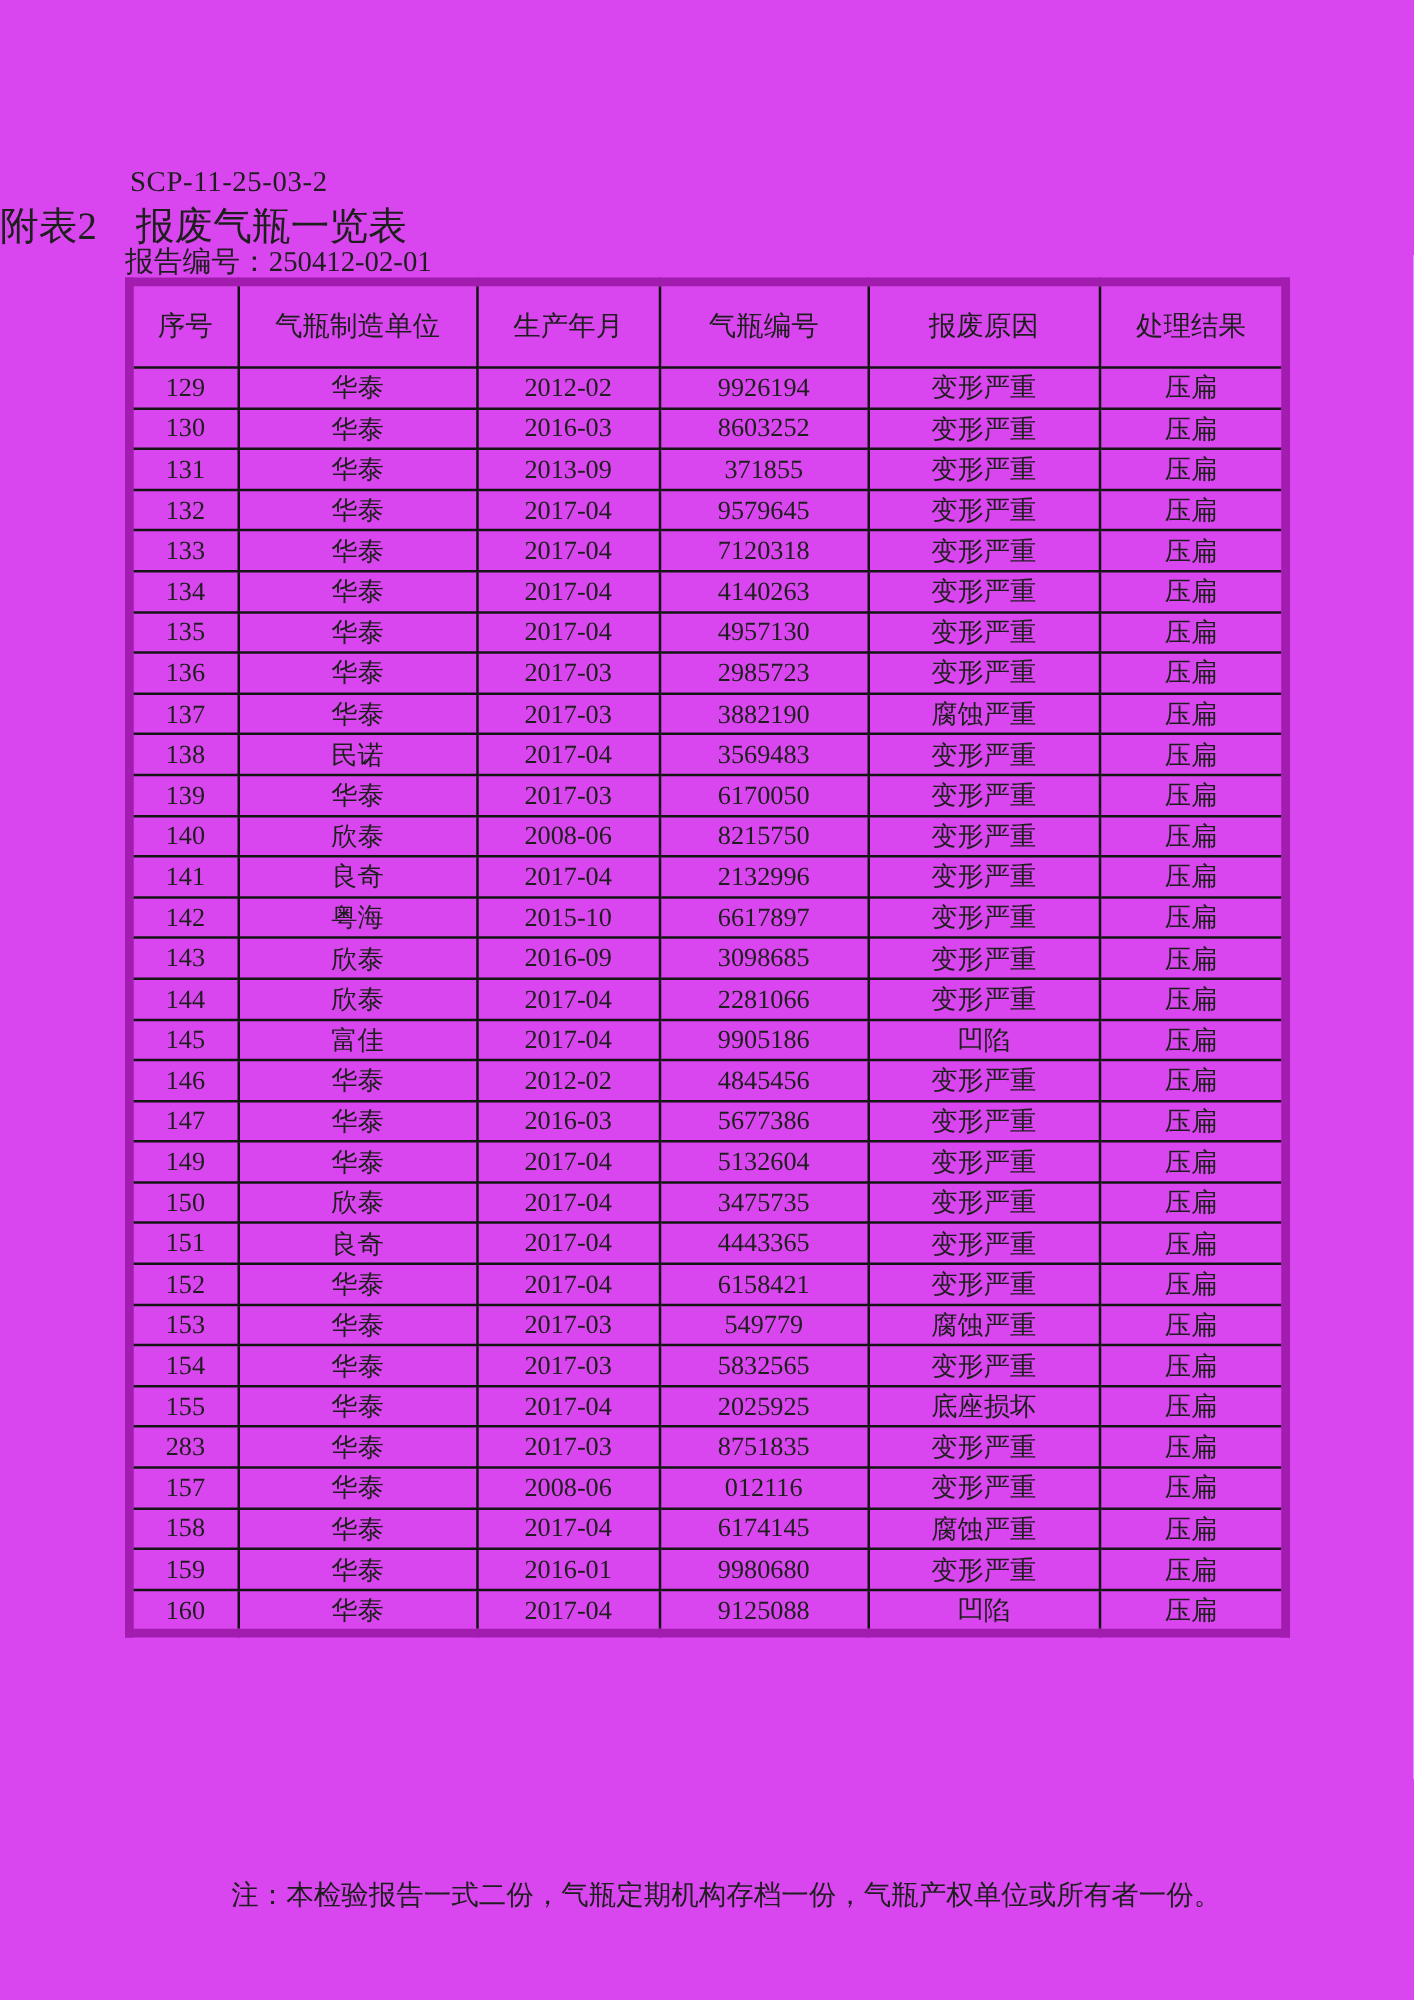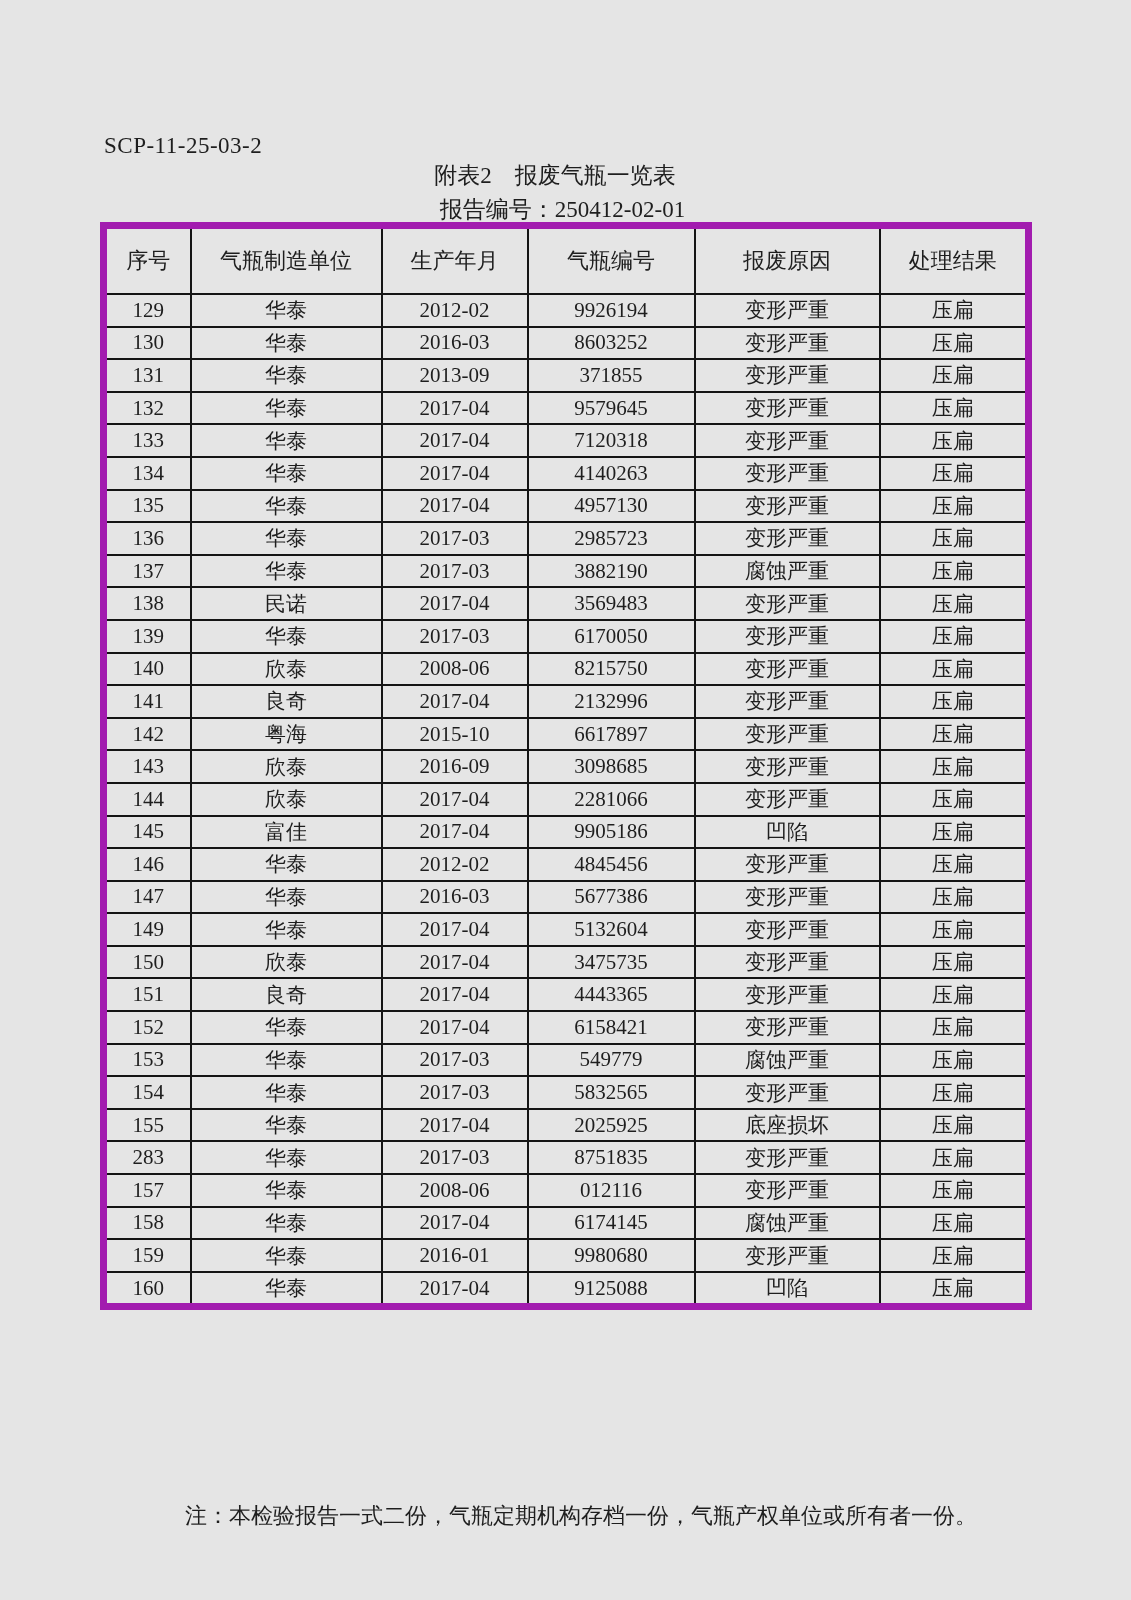--- a/index.html
+++ b/index.html
@@ -4,48 +4,48 @@
 <style>
   html, body {
     margin: 0;
     padding: 0;
     background: #ffffff;
   }
   .page {
     position: relative;
     width: 1131px;
     height: 1600px;
-    background: #e5e5e5;
+    background: #d946ef;
     font-family: "Liberation Serif", "DejaVu Serif", serif;
     color: #1e1e1e;
     overflow: hidden;
   }
   .doc-code {
     position: absolute;
     left: 104px;
     top: 133px;
     font-size: 23px;
     letter-spacing: 0.5px;
     white-space: nowrap;
   }
   .doc-title {
     position: absolute;
     left: 0;
     top: 160px;
     width: 1110px;
-    text-align: center;
-    font-size: 23px;
+    text-align: left;
+    font-size: 31px;
     white-space: pre;
   }
   .report-no {
     position: absolute;
     top: 194px;
     left: 100px;
     width: 925px;
-    text-align: center;
+    text-align: left;
     font-size: 23px;
     white-space: nowrap;
   }
   table.scrap-table {
     position: absolute;
     left: 100px;
     top: 222px;
     width: 925px;
     border-collapse: collapse;
     table-layout: fixed;

